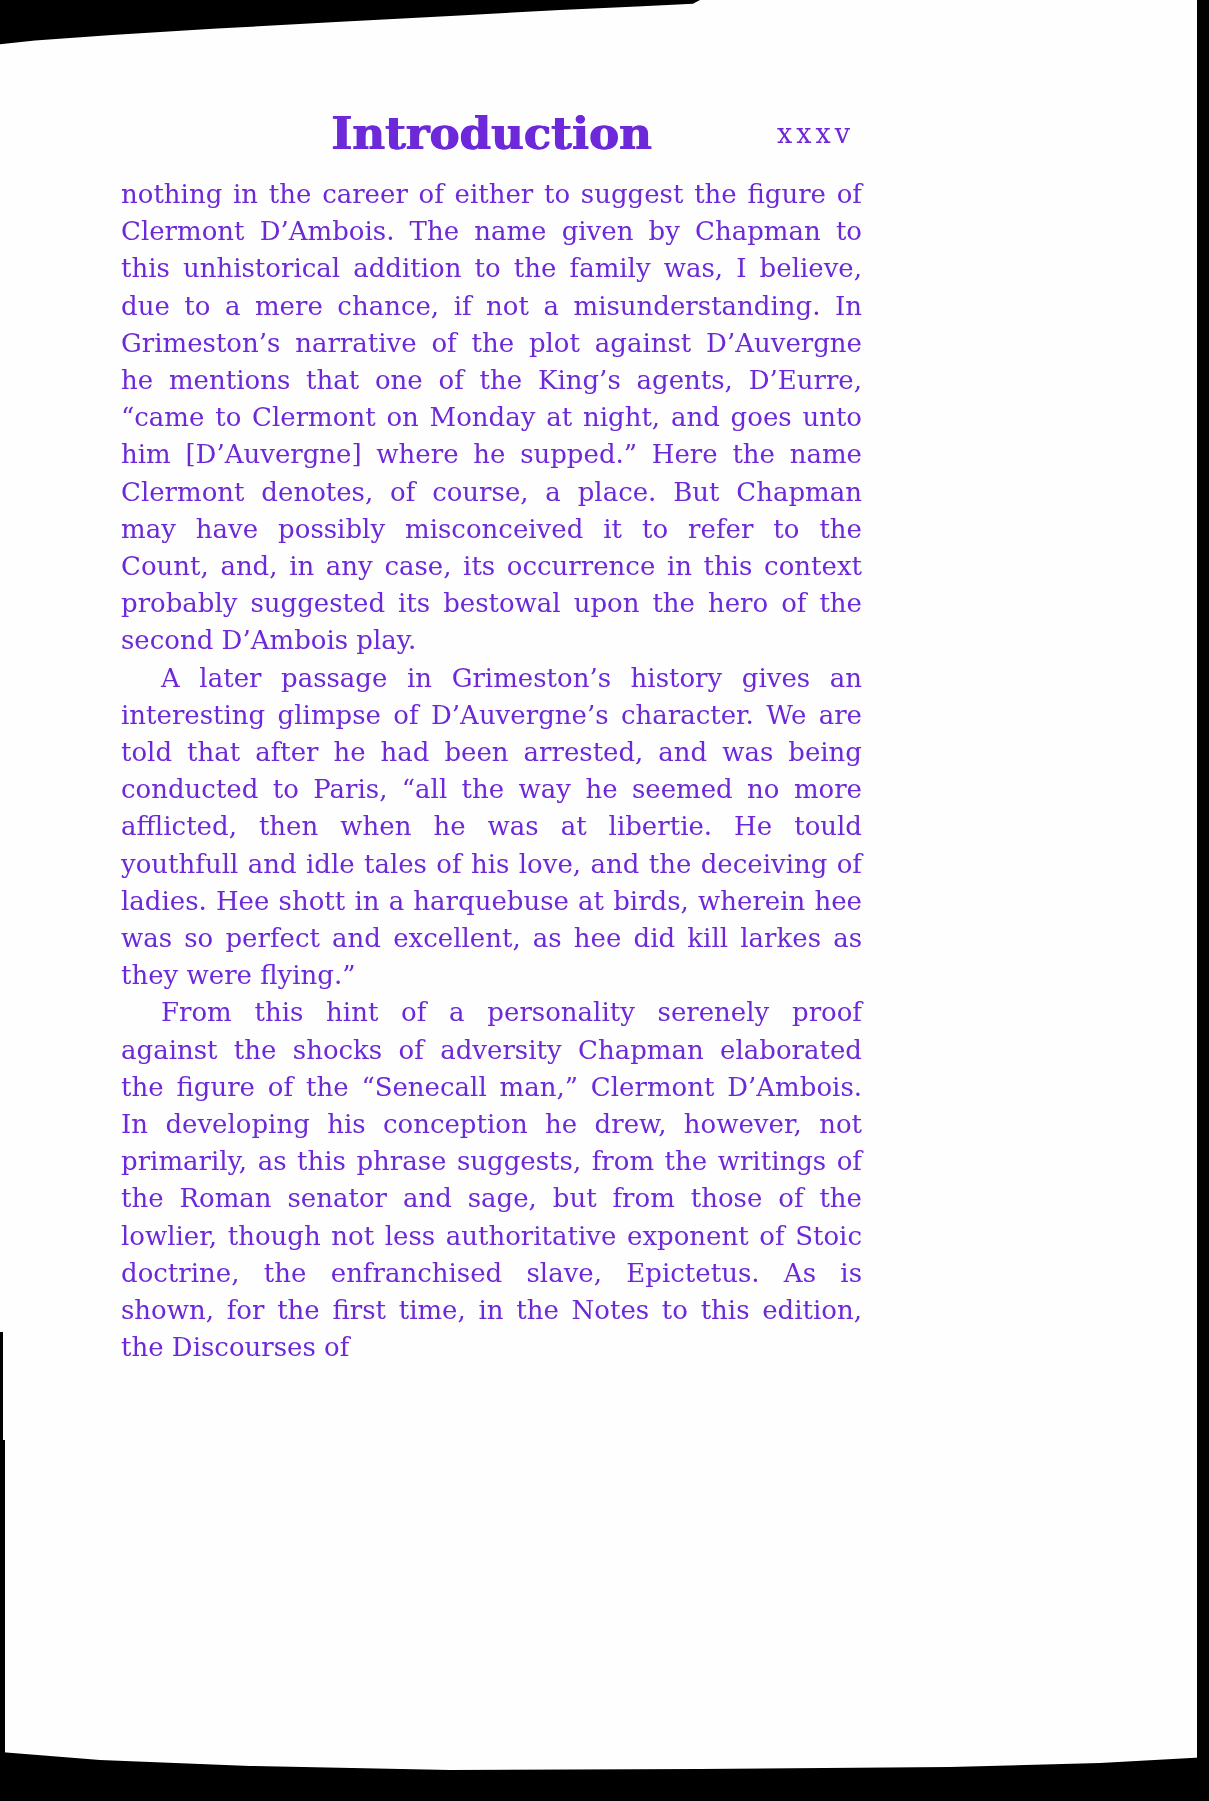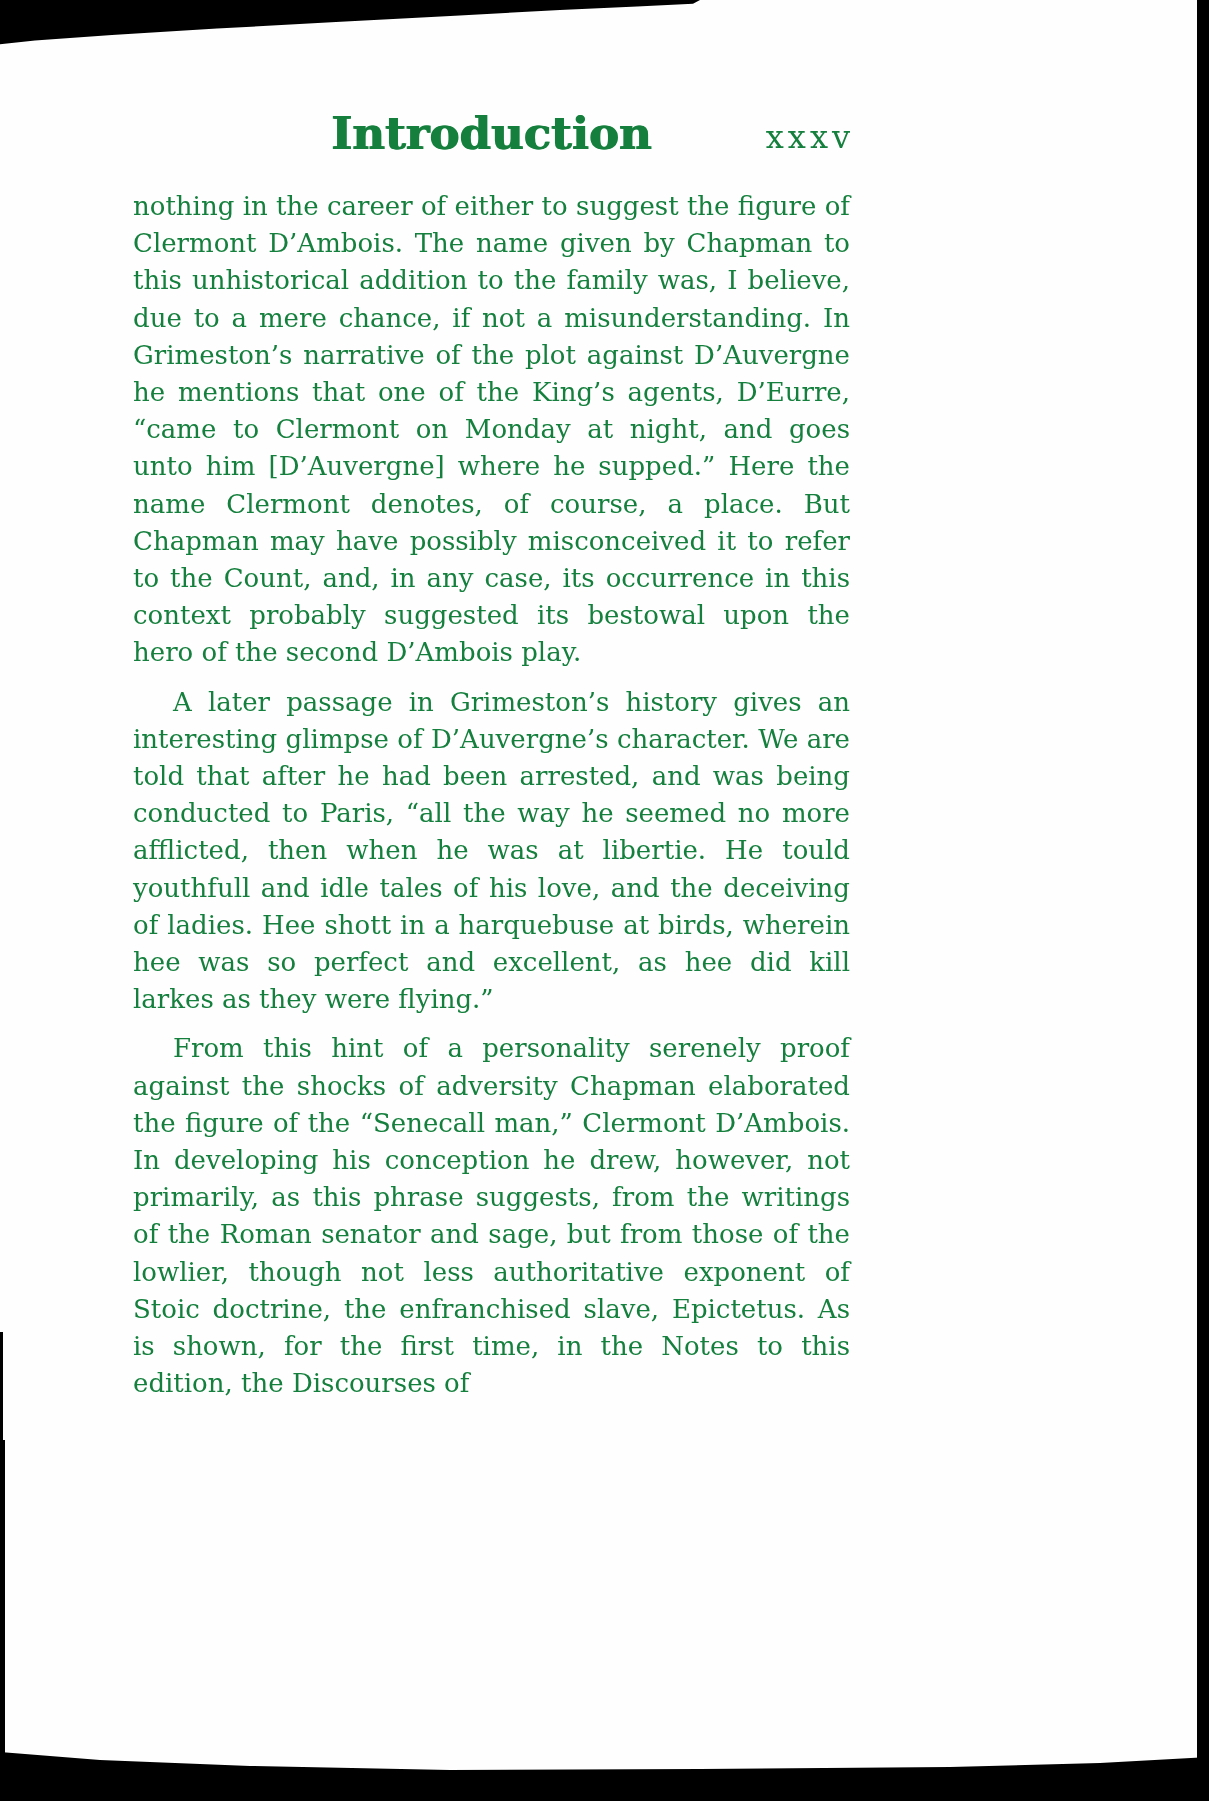--- a/index.html
+++ b/index.html
@@ -3,21 +3,21 @@
 <meta charset="utf-8">
 <style>
   html, body { margin: 0; padding: 0; background: #e8e8e8; }
   .page {
     position: relative;
     width: 1209px;
     height: 1801px;
     background: #fefefe;
     overflow: hidden;
     font-family: "DejaVu Serif", serif;
-    color: #15803d;
+    color: #6d28d9;
   }
   
   .artifact { position: absolute; background: #000; }
   .artifact-top {
     left: 0; top: 0; width: 700px; height: 46px;
     clip-path: polygon(0 0, 100% 0, 99% 8%, 91% 14%, 80% 22%, 65% 34%, 48% 48%, 31% 62%, 16% 76%, 5% 88%, 0 96%);
   }
   .artifact-right { left: 1197px; top: 0; width: 12px; height: 1801px; }
   .artifact-bottom {
     left: 0; top: 1745px; width: 1209px; height: 56px;
@@ -35,33 +35,33 @@
     text-align: center;
     font-size: 45px;
     font-weight: bold;
     letter-spacing: 0px;
     text-shadow: 1.2px 0 0 currentColor;
     line-height: 60px;
   }
   .page-number {
     position: absolute;
     right: 8px; top: 14px;
-    font-size: 32px;
+    font-size: 27px;
     letter-spacing: 4px;
     margin-left: 12px;
   }
   
   .body-text {
     position: absolute;
     left: 121px; top: 176px; width: 741px;
     font-size: 26px;
     line-height: 37.2px;
     text-align: justify;
   }
-  .body-text p { margin: 12px; padding: 0; }
+  .body-text p { margin: 0; padding: 0; }
   .body-text p.indent { text-indent: 40px; }
   .italic { }
 </style>
 </head>
 <body>
 
 <div class="page">
 
   <div class="artifact artifact-top"></div>
   <div class="artifact artifact-right"></div>

